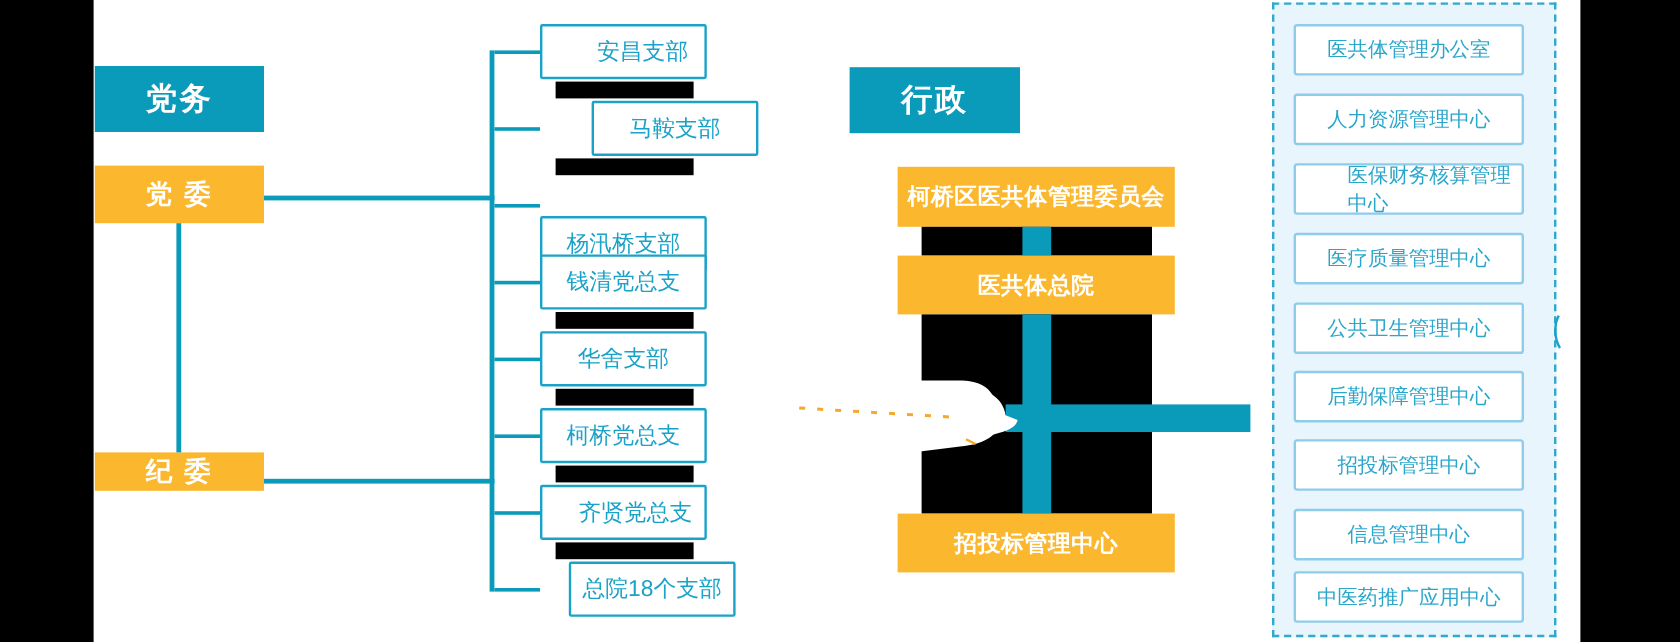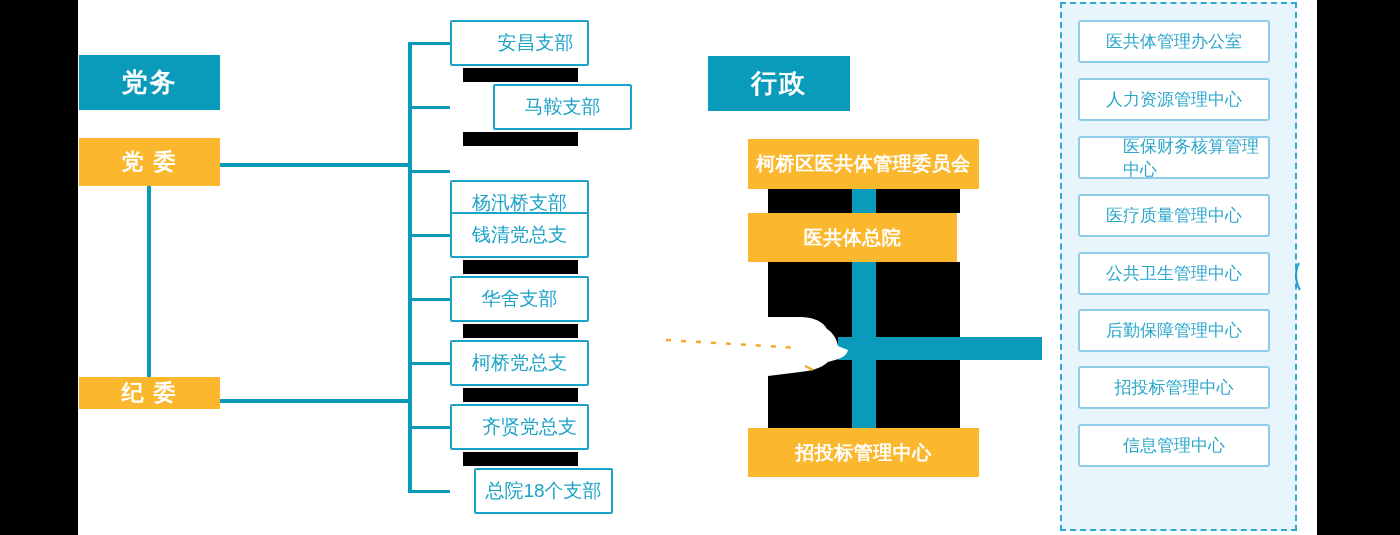--- a/index.html
+++ b/index.html
@@ -78,21 +78,21 @@
   <div class="branch flexc" style="top:404px;padding-left:20px;">齐贤党总支</div>
   <div class="branch flexc" style="top:468px;margin-left:24px;">总院18个支部</div>
 
   <div class="tealbox flexc" style="left:708px;top:56px;width:142px;height:55px;">行政</div>
 
   <div class="orangebox admin-level flexc" style="left:748px;top:139px;width:231px;height:50px;">柯桥区医共体管理委员会</div>
 
   <div class="blk" style="left:768px;top:189px;width:192px;height:24px;"></div>
   <div class="line" style="left:852px;top:189px;width:24px;height:24px;"></div>
 
-  <div class="orangebox admin-level flexc" style="left:748px;top:213px;width:209px;height:49px;">医共体总院</div>
+  <div class="orangebox admin-level flexc" style="left:748px;top:213px;width:231px;height:49px;">医共体总院</div>
 
   <div class="blk" style="left:768px;top:262px;width:192px;height:166px;"></div>
   <div class="line" style="left:852px;top:262px;width:24px;height:166px;"></div>
   <div class="line" style="left:838px;top:337px;width:204px;height:23px;"></div>
 
   <svg style="left:650px;top:300px;" width="400" height="90" viewBox="0 0 400 90">
     <path d="M110 17 L152 17 C166 18 173 22 177 29 C183 33 187 39 188 46 L198 50 C197 56 190 59 178 62 C170 69 160 71 150 72 L110 77 Z" fill="#ffffff"></path>
     <path d="M16 40 L150 48" fill="none" style="stroke:var(--artifact-orange);" stroke-width="2.5" stroke-dasharray="5 10"></path>
     <path d="M155 66 L163 70" fill="none" style="stroke:var(--artifact-orange);" stroke-width="2"></path>
   </svg>
@@ -101,19 +101,20 @@
 
   <div class="panel">
     <div class="center-item flexc" style="top:16px;">医共体管理办公室</div>
     <div class="center-item flexc" style="top:74px;">人力资源管理中心</div>
     <div class="center-item flexc" style="top:132px;padding-left:43px;">医保财务核算管理中心</div>
     <div class="center-item flexc" style="top:190px;">医疗质量管理中心</div>
     <div class="center-item flexc" style="top:248px;">公共卫生管理中心</div>
     <div class="center-item flexc" style="top:305px;">后勤保障管理中心</div>
     <div class="center-item flexc" style="top:362px;">招投标管理中心</div>
     <div class="center-item flexc" style="top:420px;">信息管理中心</div>
+    <div class="center-item flexc" style="top:472px;">中医药推广应用中心</div>
   </div>
 
   <svg style="left:1292px;top:262px;" width="14" height="30" viewBox="0 0 14 30">
     <path d="M7 1 C3 8 3 20 8 28" fill="none" style="stroke:var(--branch-accent);" stroke-width="2"></path>
   </svg>
 
 </div>
 
 </body></html>

